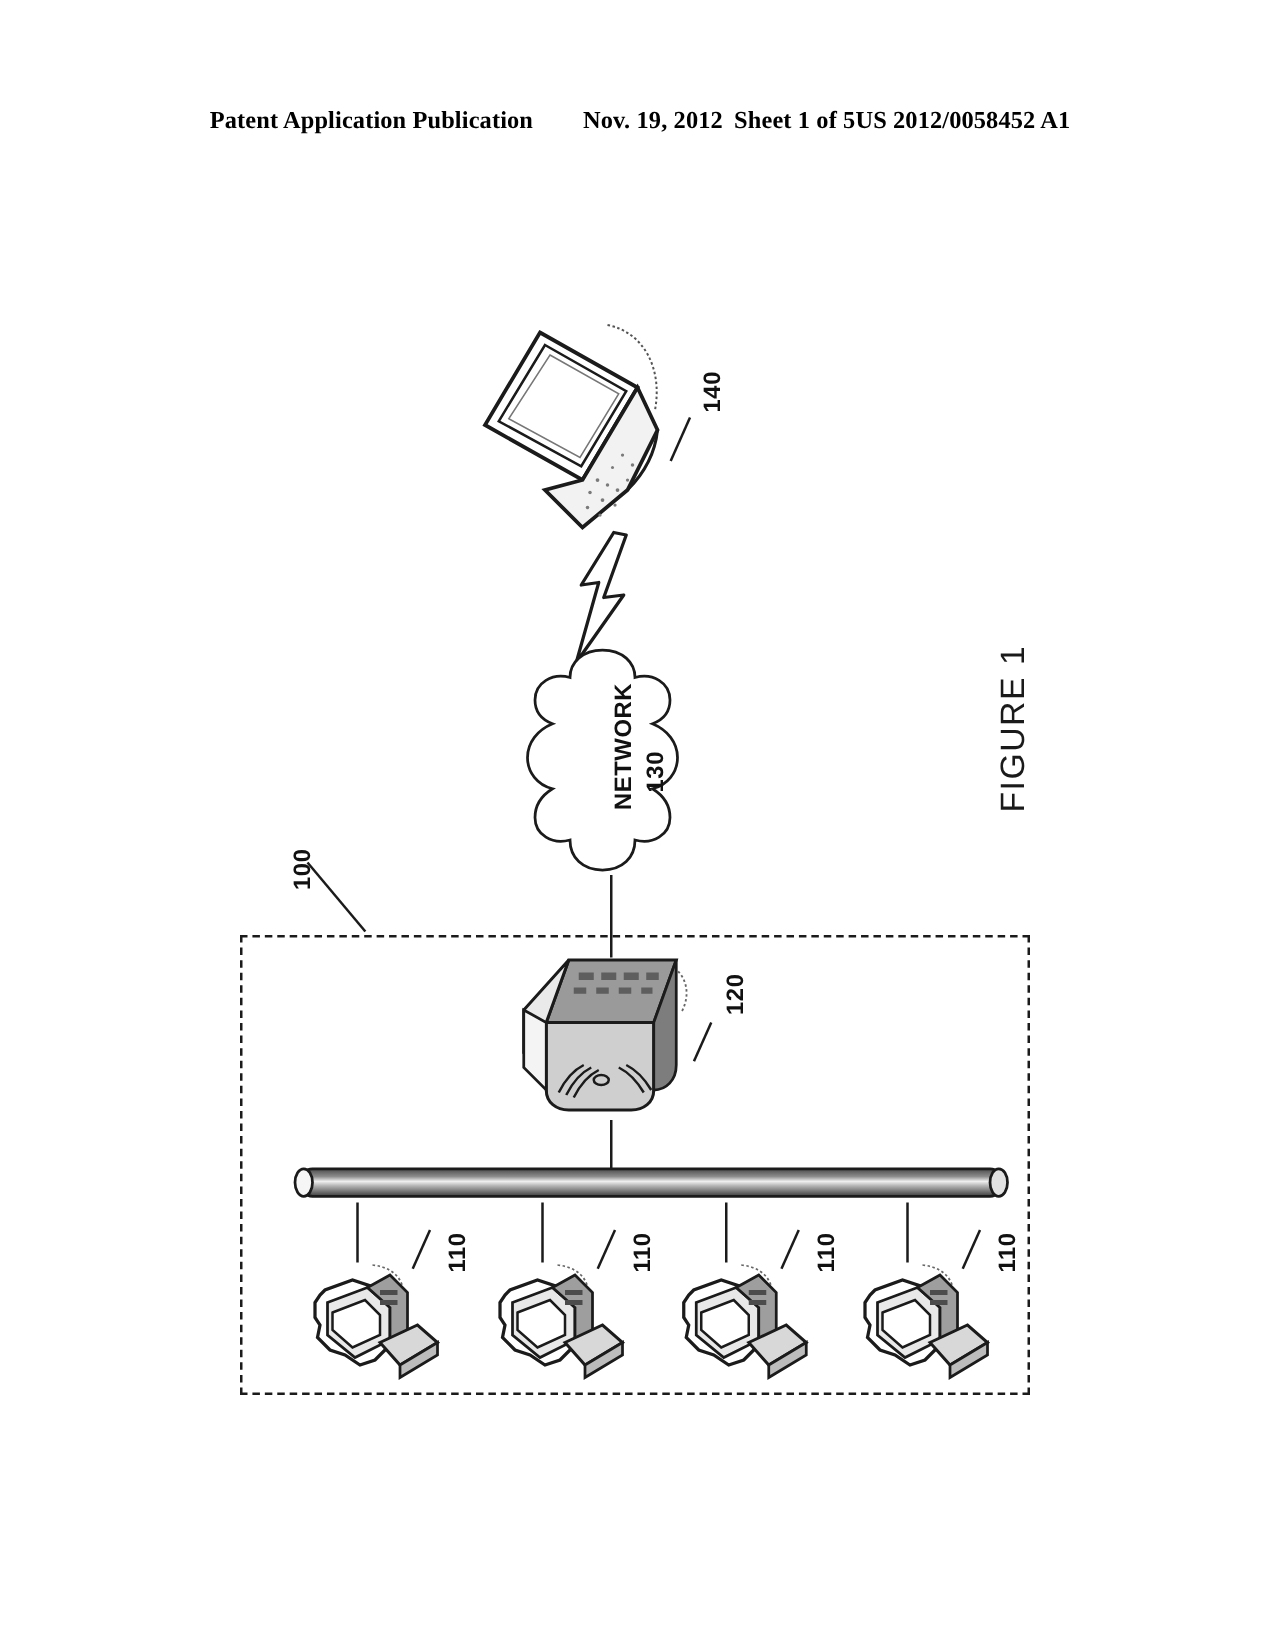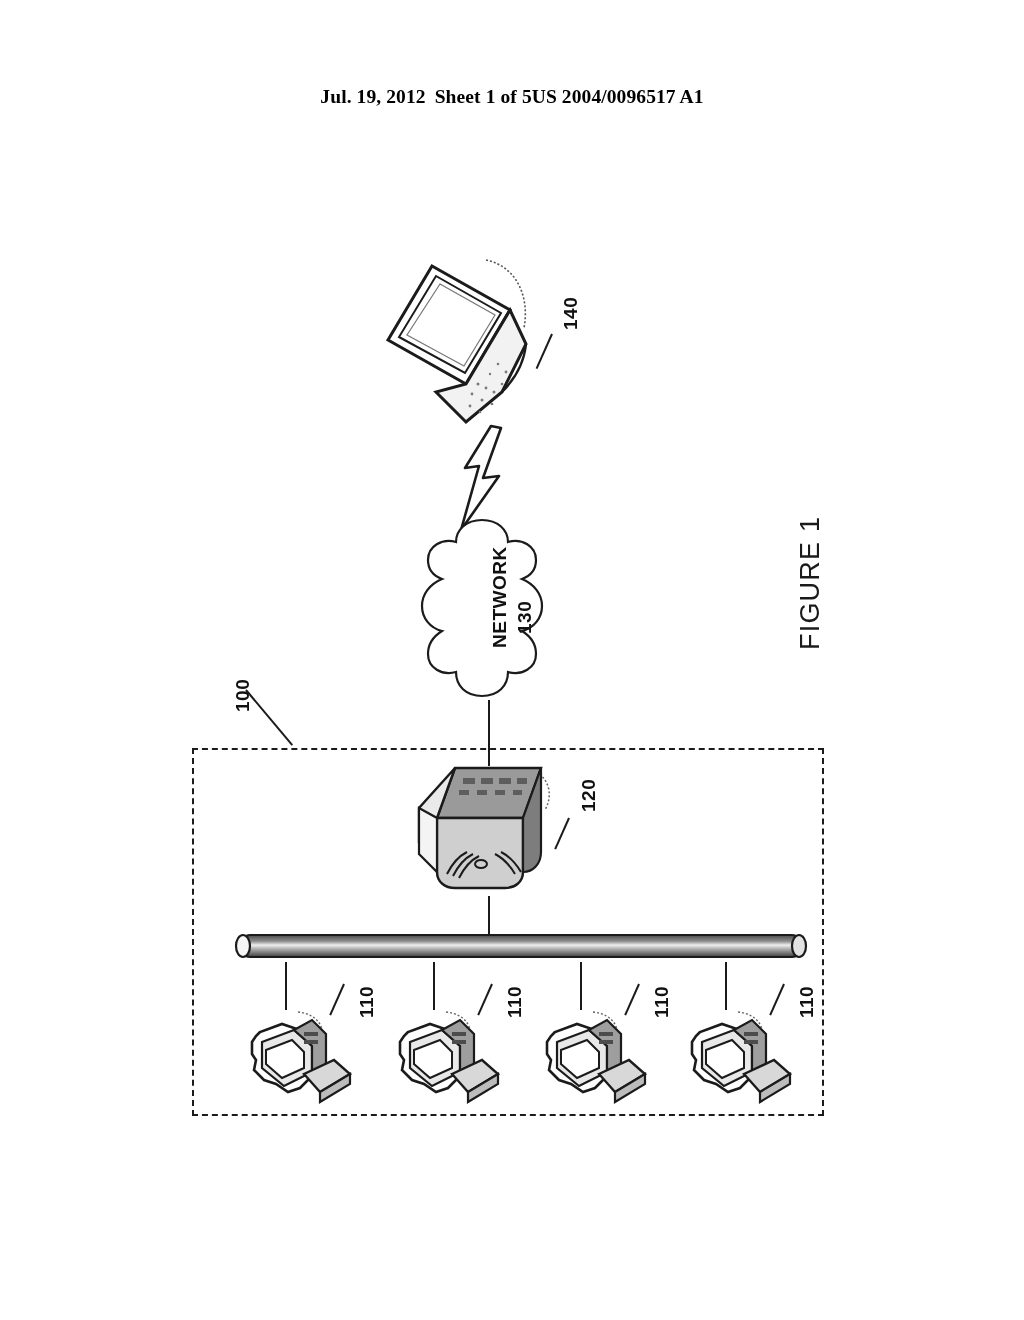--- a/index.html
+++ b/index.html
@@ -244,23 +244,24 @@
     height: 34px;
     background: #1b1b1b;
     transform: rotate(24deg);
     transform-origin: 50% 0;
   }
 </style>
 </head>
 <body>
 
 <div id="patent-header">
-  <span class="hdr-date">Jul. 19, 2012</span>
+  <span class="hdr-left">Patent Application Publication</span>
+  <span class="hdr-date">Nov. 19, 2012</span>
   <span class="hdr-mid">Sheet 1 of 5</span>
-  <span>US 2004/0096517 A1</span>
+  <span>US 2012/0058452 A1</span>
 </div>
 
 <div id="figure-area">
 
   <div id="figure-caption">FIGURE 1</div>
 
   <div id="laptop-device">
     <svg width="176" height="180" viewBox="0 0 176 180">
 
       <path d="M112 8 C142 14 156 44 150 76" fill="none" stroke="#555" stroke-width="1.6" stroke-dasharray="2 2"></path>

